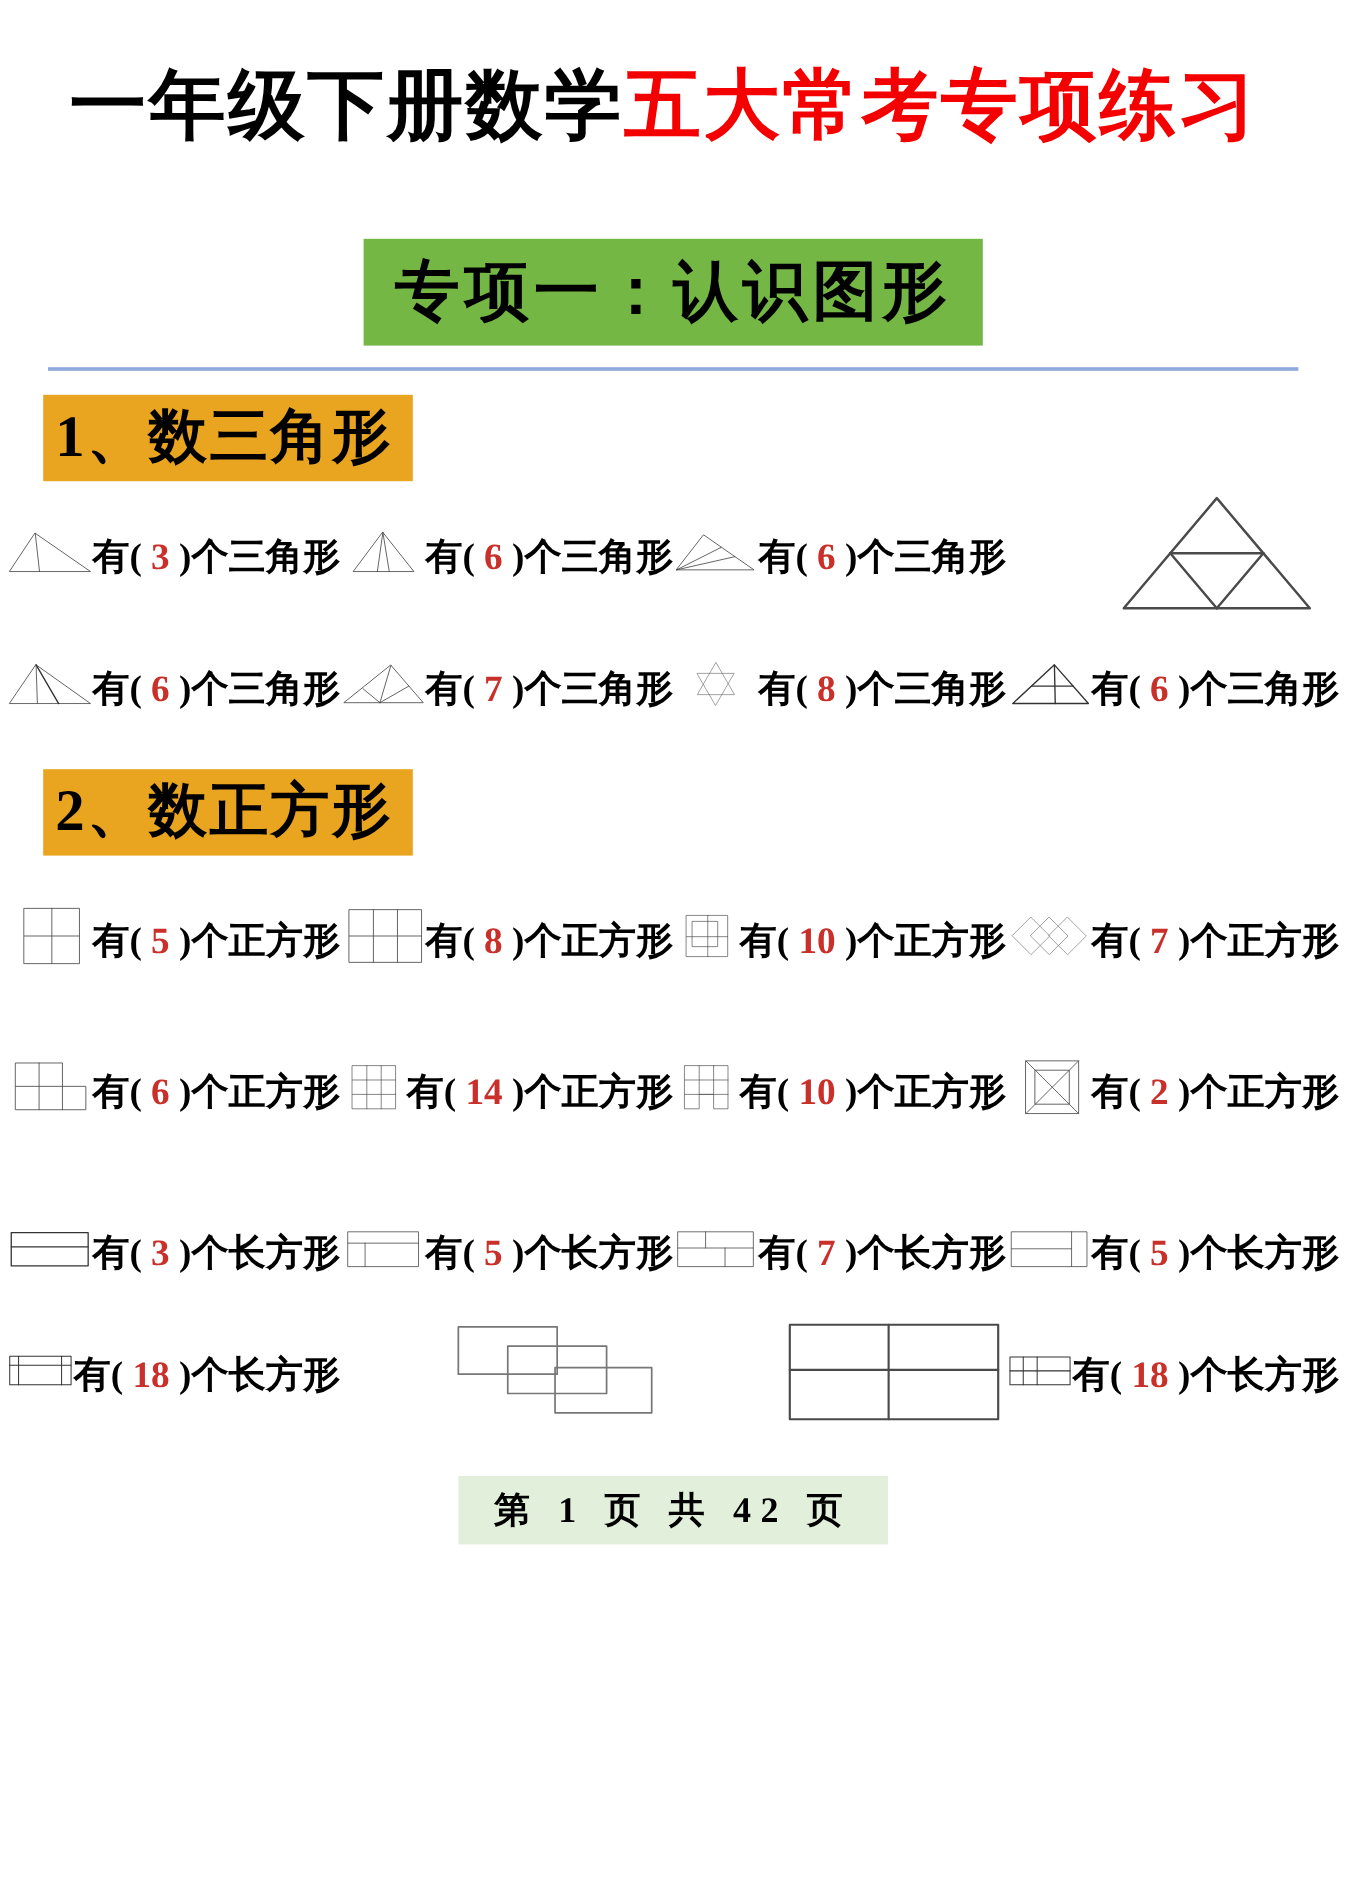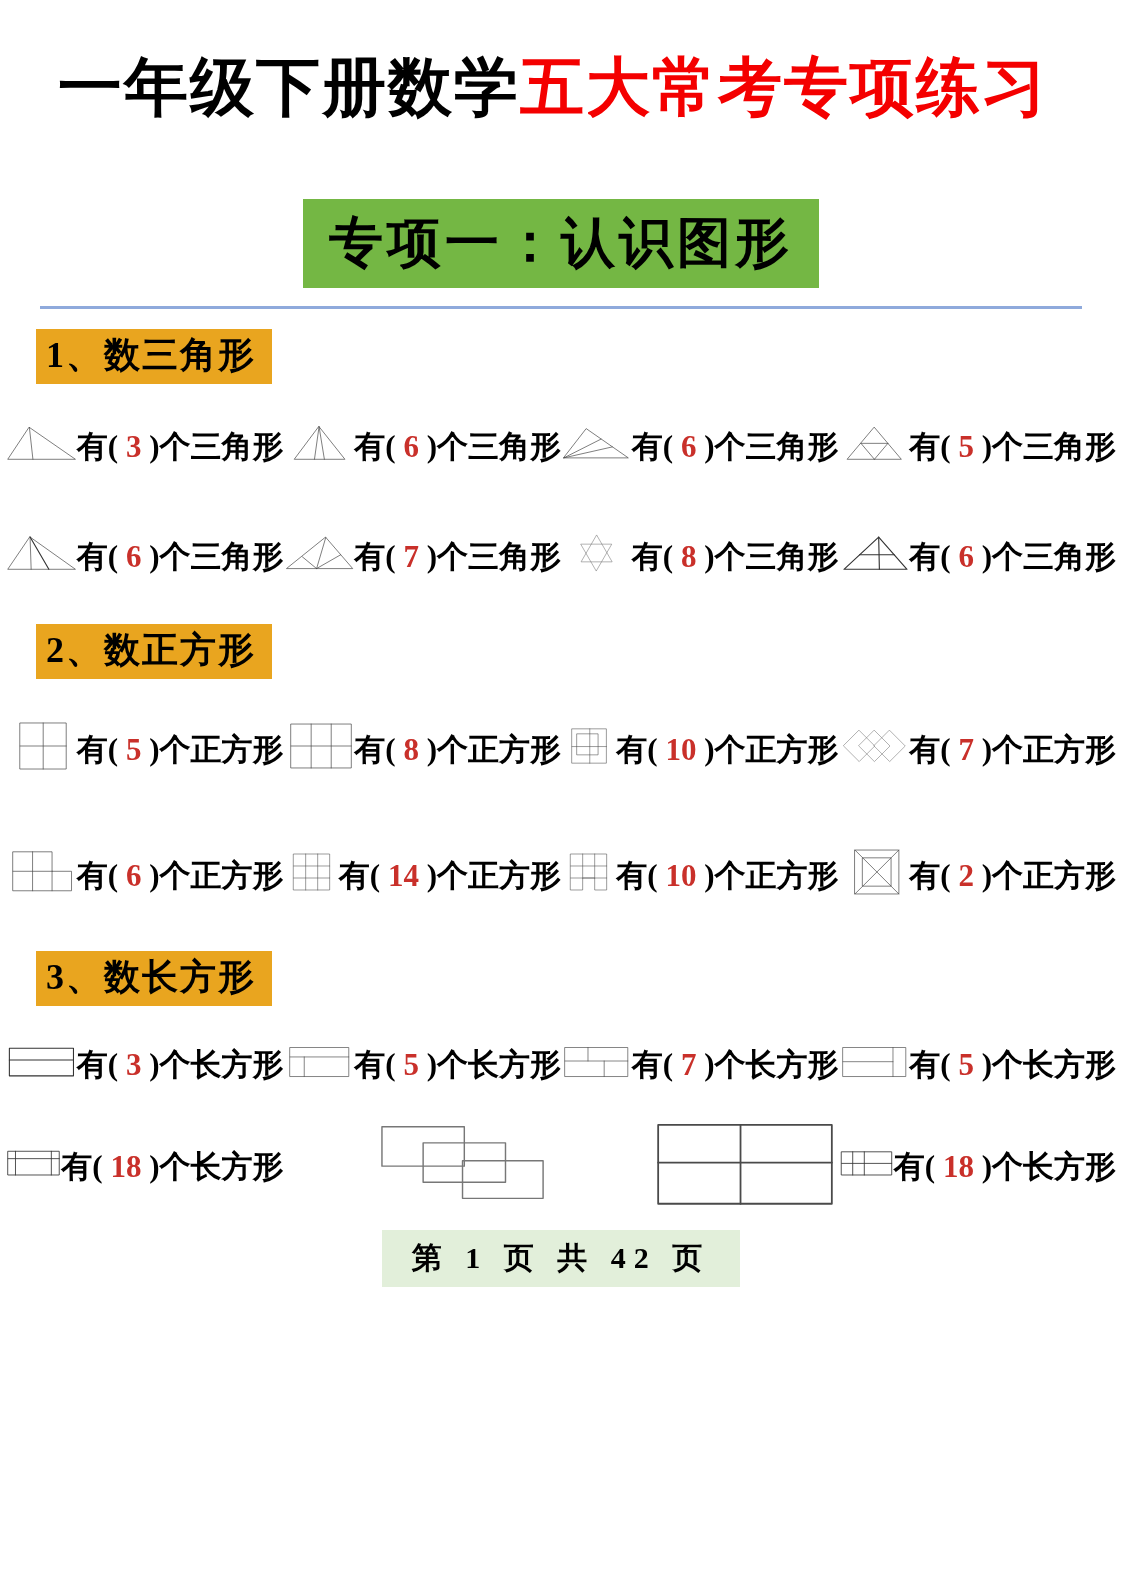--- a/index.html
+++ b/index.html
@@ -12,21 +12,21 @@
   .title .t-black { color:#000000; }
   .title .t-red   { color:#f40000; }
   .banner-wrap { text-align:center; margin-top:68px; }
   .banner { display:inline-block; background:#74b744; color:#000000;
             font-size:54px; font-weight:900; padding:8px 26px; letter-spacing:4px;
             font-family:"Liberation Serif", serif; }
   .divider { width:1042px; margin:18px auto 0 auto; height:3px; background:#8faadc; }
   
   .section { margin-top:20px; }
   .sec-header { display:inline-block; margin-left:36px; background:#e9a51f;
-                color:#000000; font-weight:900; font-size:36px; padding:2px 16px 4px 10px;
+                color:#000000; font-weight:900; font-size:49px; padding:2px 16px 4px 10px;
                 font-family:"Liberation Serif", serif; letter-spacing:2px; }
   .row { display:flex; width:100%; padding:8px 6px 0 6px; }
   .cell { width:25%; display:flex; flex-direction:row; align-items:center;
           justify-content:flex-end; }
   .fig { display:block; }
   .fig .s { fill:none; stroke:#4a4a4a; stroke-width:2; stroke-linejoin:round; stroke-linecap:round; }
   .fig .sb { fill:none; stroke:#333333; stroke-width:3.2; stroke-linejoin:round; stroke-linecap:round; }
   .fig .sl { fill:none; stroke:#777777; stroke-width:1.6; stroke-linejoin:round; stroke-linecap:round; }
   .fig-t { height:102px; }
   .fig-q { height:118px; }
@@ -82,21 +82,20 @@
         </svg>
         <div class="ans"><span>有( </span><span class="red">6</span><span> )个三角形</span></div>
       </div>
       <div class="cell">
         <svg class="fig fig-t" viewBox="0 0 200 100">
           <polygon class="s" points="24,96 176,96 100,6"></polygon>
           <line class="s" x1="62" y1="51" x2="138" y2="51"></line>
           <line class="s" x1="62" y1="51" x2="100" y2="96"></line>
           <line class="s" x1="138" y1="51" x2="100" y2="96"></line>
         </svg>
-        <div class="ans"><span>有( </span><span class="red">5</span><span> )个三角形</span></div>
       </div>
     </div>
 
     <div class="row">
       <div class="cell">
         <svg class="fig fig-t" viewBox="0 0 200 100">
           <polygon class="s" points="6,96 196,96 68,5"></polygon>
           <line class="s" x1="68" y1="5" x2="71" y2="96"></line>
           <line class="sb" x1="68" y1="5" x2="121" y2="96"></line>
         </svg>
@@ -205,21 +204,20 @@
           <rect class="s" x="67" y="30" width="80" height="80"></rect>
           <line class="s" x1="45" y1="8" x2="169" y2="132"></line>
           <line class="s" x1="169" y1="8" x2="45" y2="132"></line>
         </svg>
         <div class="ans"><span>有( </span><span class="red">2</span><span> )个正方形</span></div>
       </div>
     </div>
   </div>
 
   <div class="section">
-    <div class="sec-header">3、数长方形</div>
 
     <div class="row">
       <div class="cell">
         <svg class="fig fig-r" viewBox="0 0 210 100">
           <rect class="sb" x="10" y="12" width="190" height="82"></rect>
           <line class="sb" x1="10" y1="47" x2="200" y2="47"></line>
         </svg>
         <div class="ans"><span>有( </span><span class="red">3</span><span> )个长方形</span></div>
       </div>
       <div class="cell">

